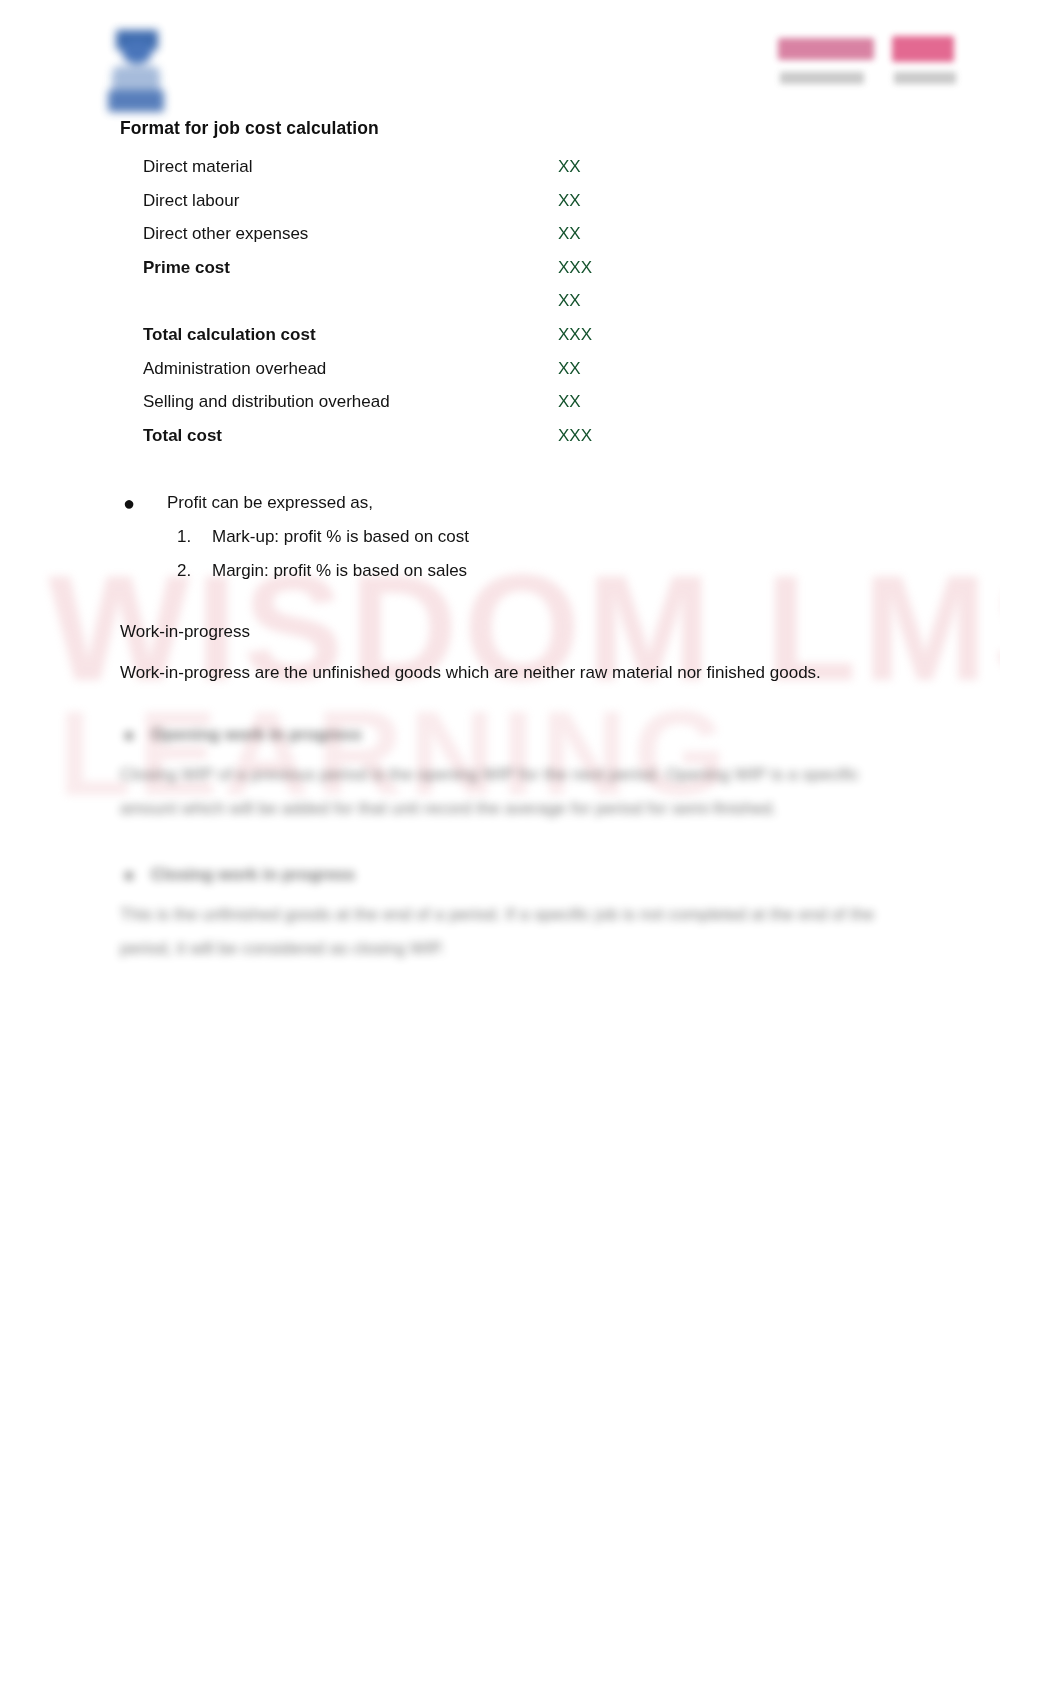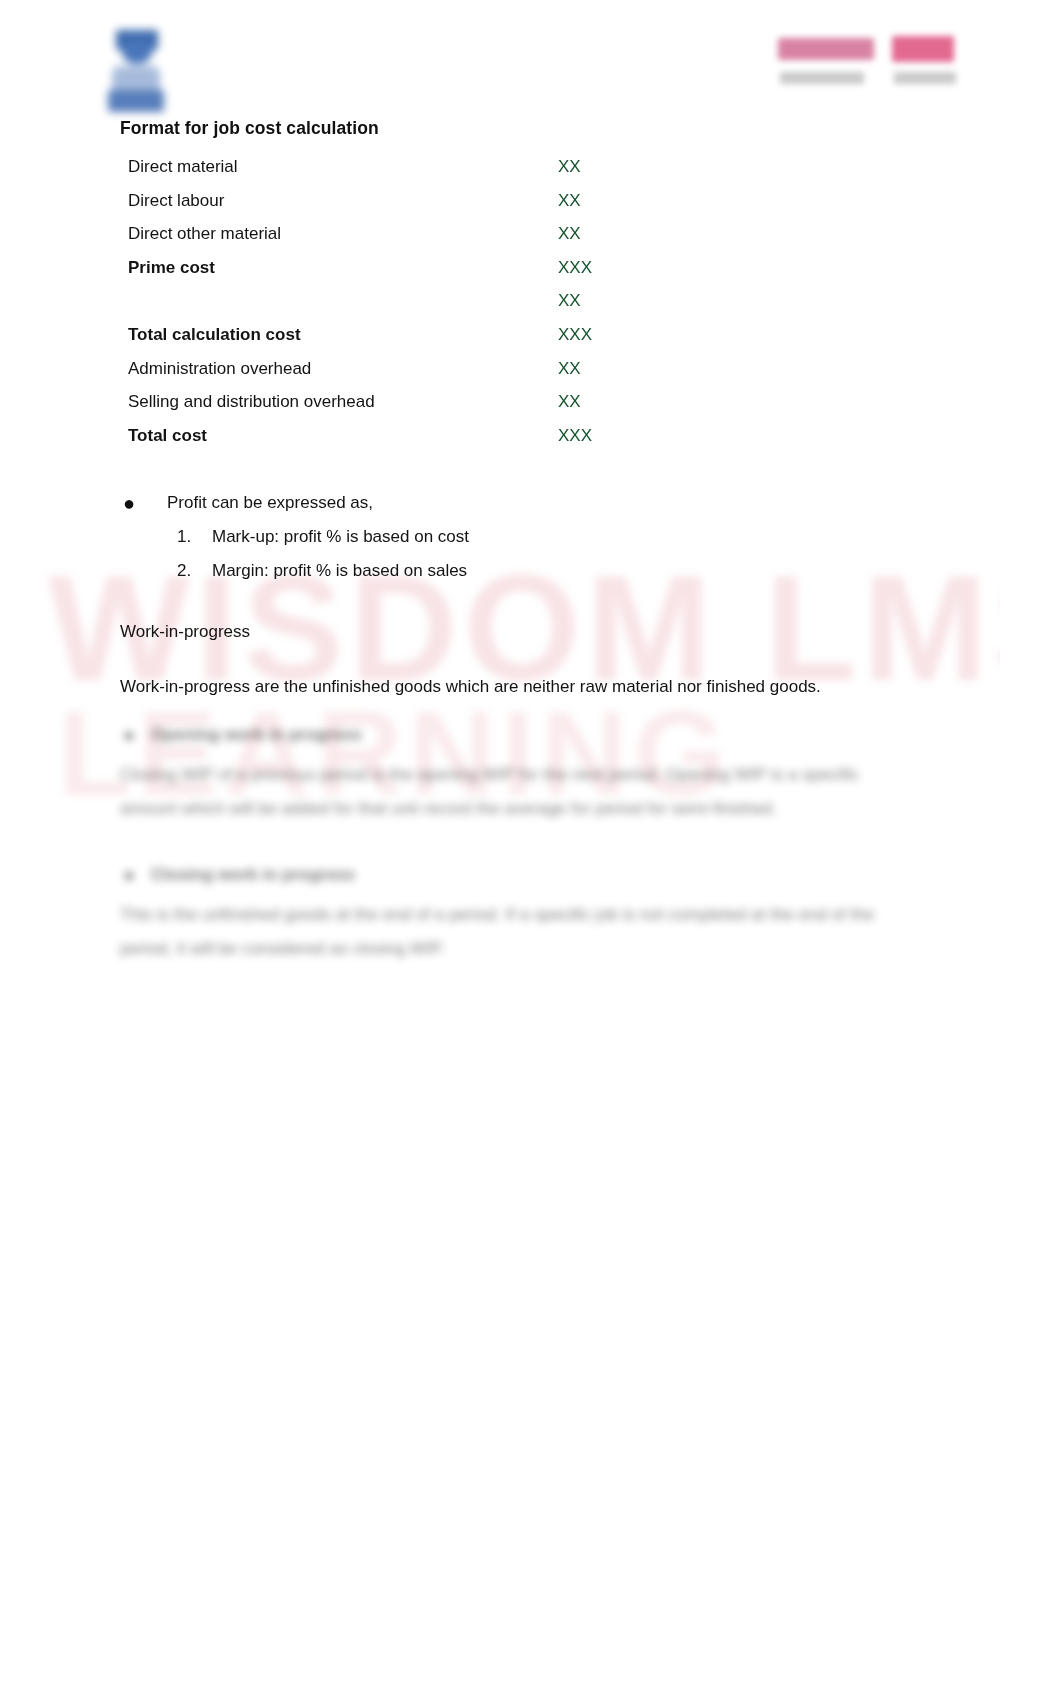--- a/index.html
+++ b/index.html
@@ -174,21 +174,21 @@
     top: 150px;
     width: 470px;
   }
   .cost-row {
     position: relative;
     height: 33.6px;
     line-height: 33.6px;
   }
   .cost-label {
     position: absolute;
-    left: 0;
+    left: 15px;
     top: 0;
     font-size: 17px;
     color: #131313;
     white-space: nowrap;
   }
   .cost-value {
     position: absolute;
     left: 430px;
     top: 0;
     font-size: 17px;
@@ -249,21 +249,21 @@
 
   .wip-block {
     position: absolute;
     left: 120px;
     top: 620px;
     width: 820px;
   }
   .wip-title {
     font-size: 17px;
     color: #131313;
-    margin-bottom: 31px;
+    margin-bottom: 17px;
     line-height: 24px;
   }
   .wip-body {
     font-size: 17px;
     color: #131313;
     line-height: 24px;
   }
 
   
   .blurred-block {
@@ -339,21 +339,21 @@
     <div class="cost-table">
       <div class="cost-row">
         <span class="cost-label">Direct material</span>
         <span class="cost-value">XX</span>
       </div>
       <div class="cost-row">
         <span class="cost-label">Direct labour</span>
         <span class="cost-value">XX</span>
       </div>
       <div class="cost-row">
-        <span class="cost-label">Direct other material</span>
+        <span class="cost-label">Direct other expenses</span>
         <span class="cost-value">XX</span>
       </div>
       <div class="cost-row is-bold">
         <span class="cost-label">Prime cost</span>
         <span class="cost-value">XXX</span>
       </div>
       <div class="cost-row">
         <span class="cost-value">XX</span>
       </div>
       <div class="cost-row is-bold">

